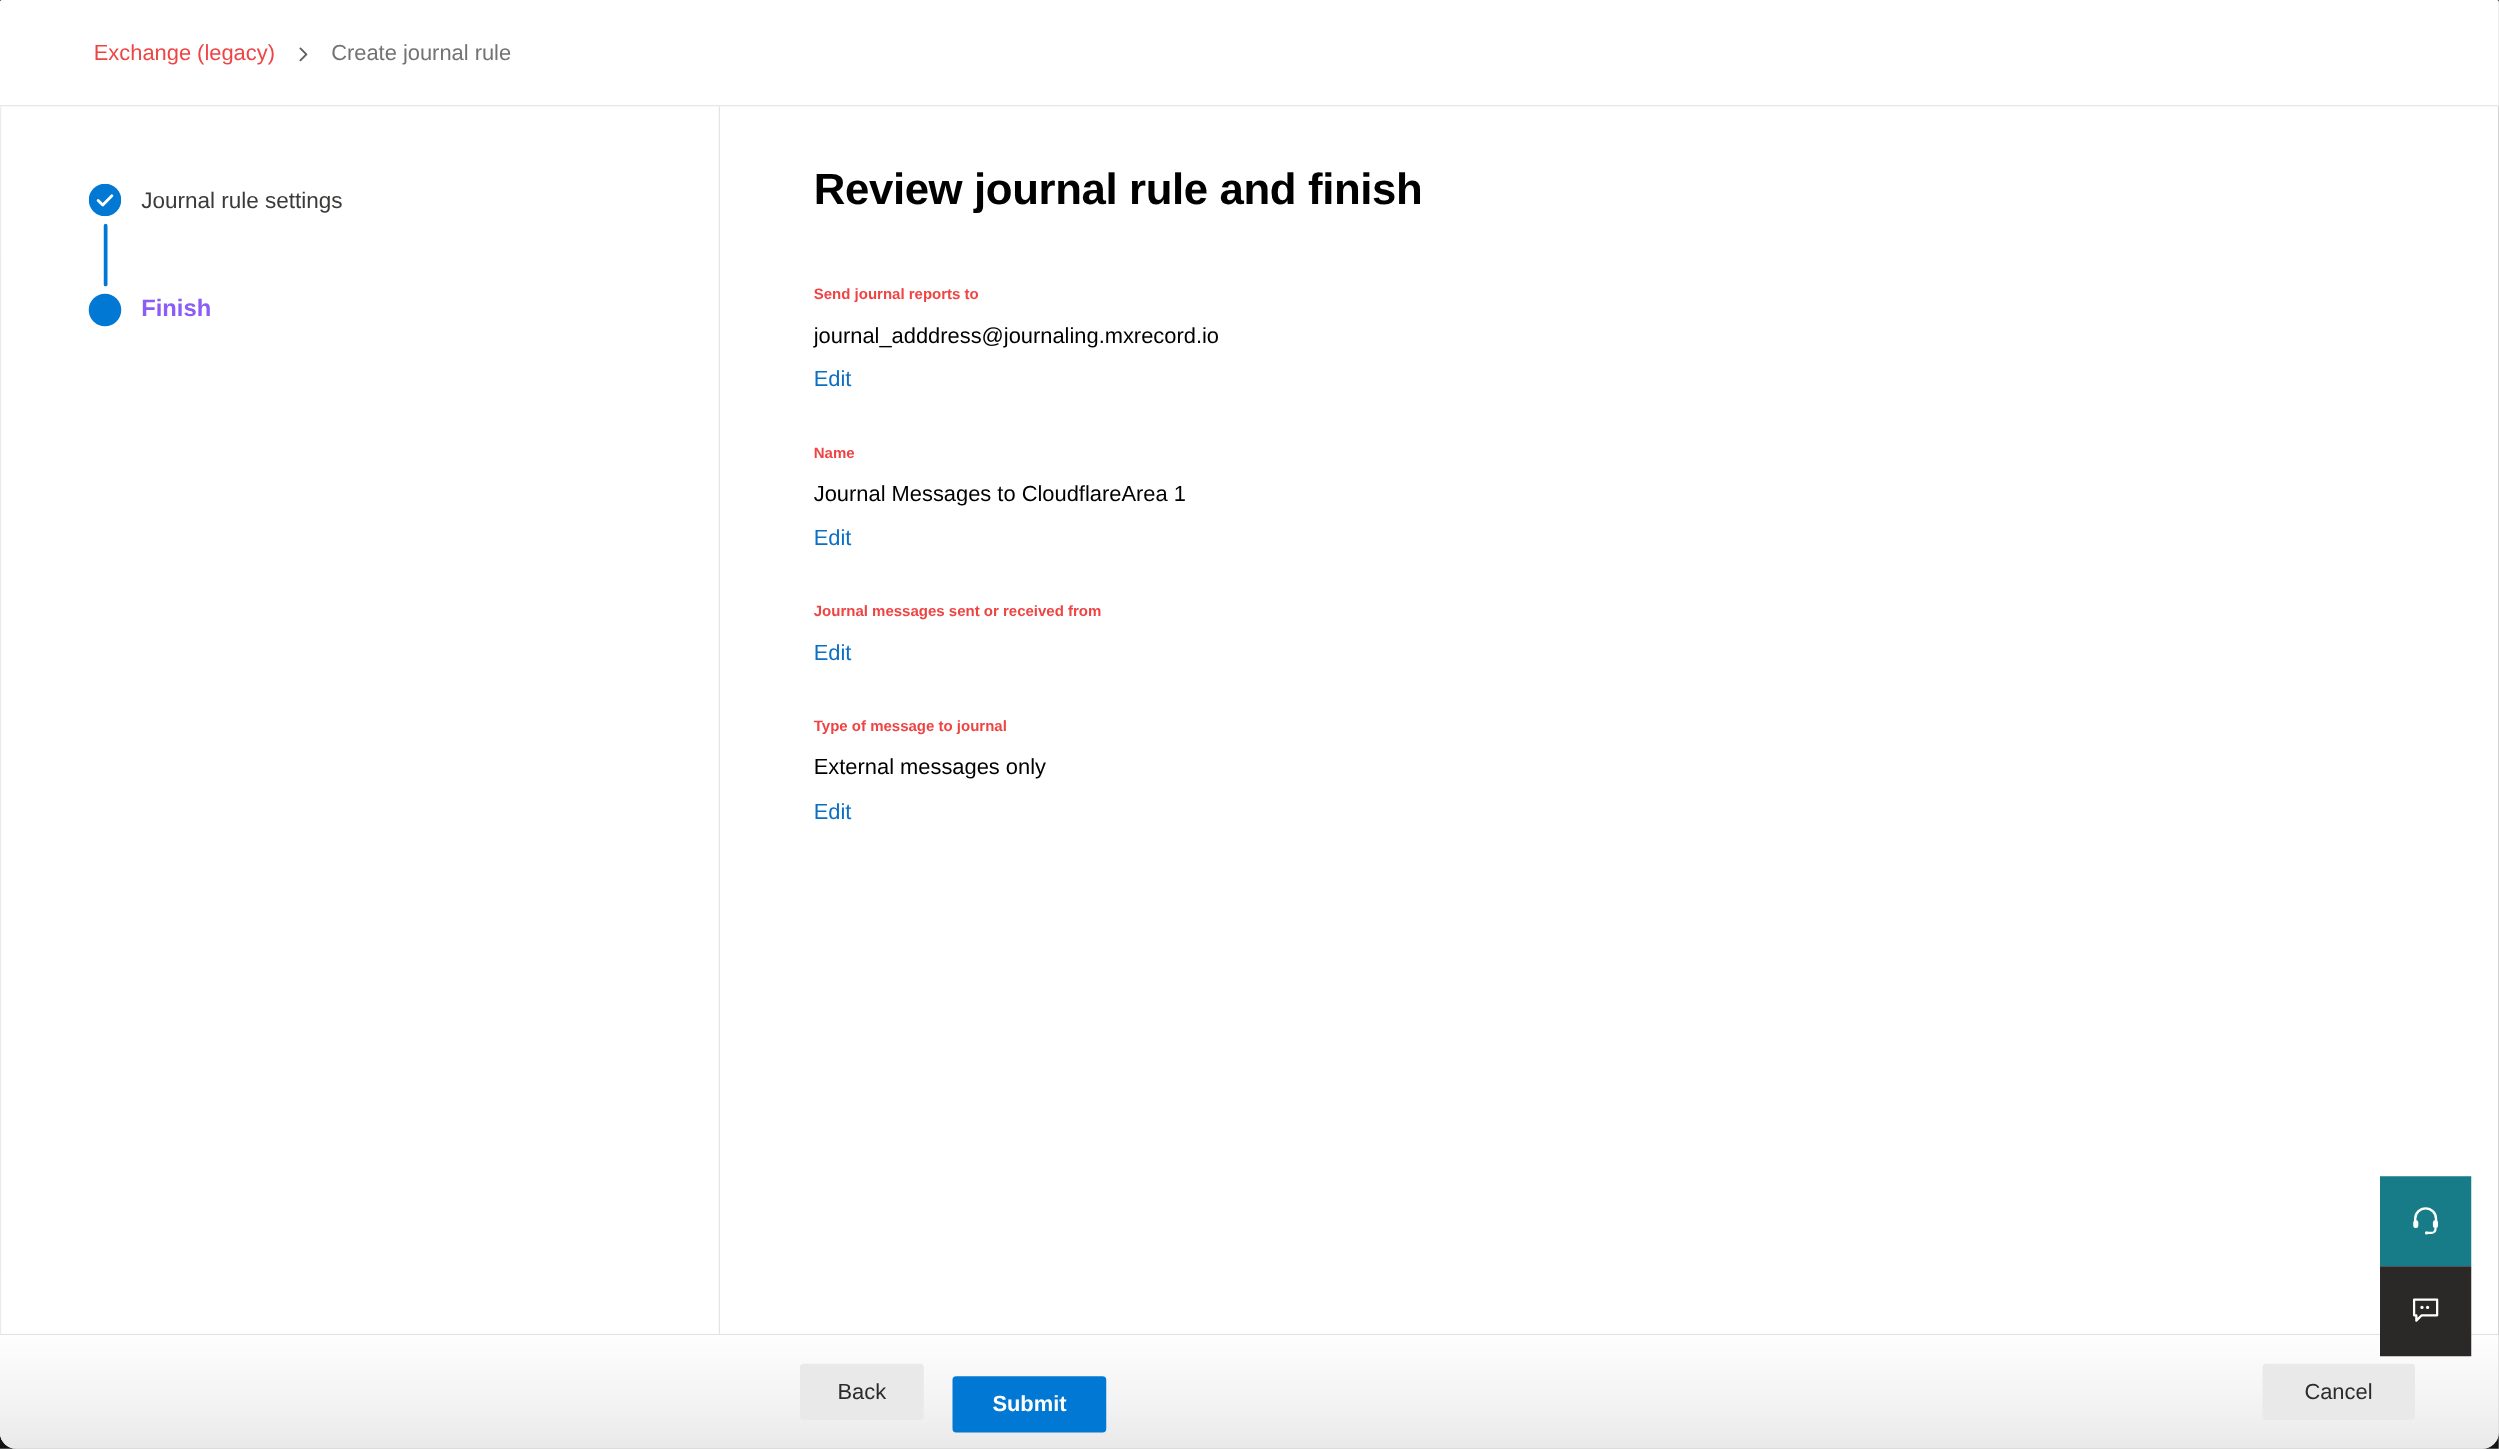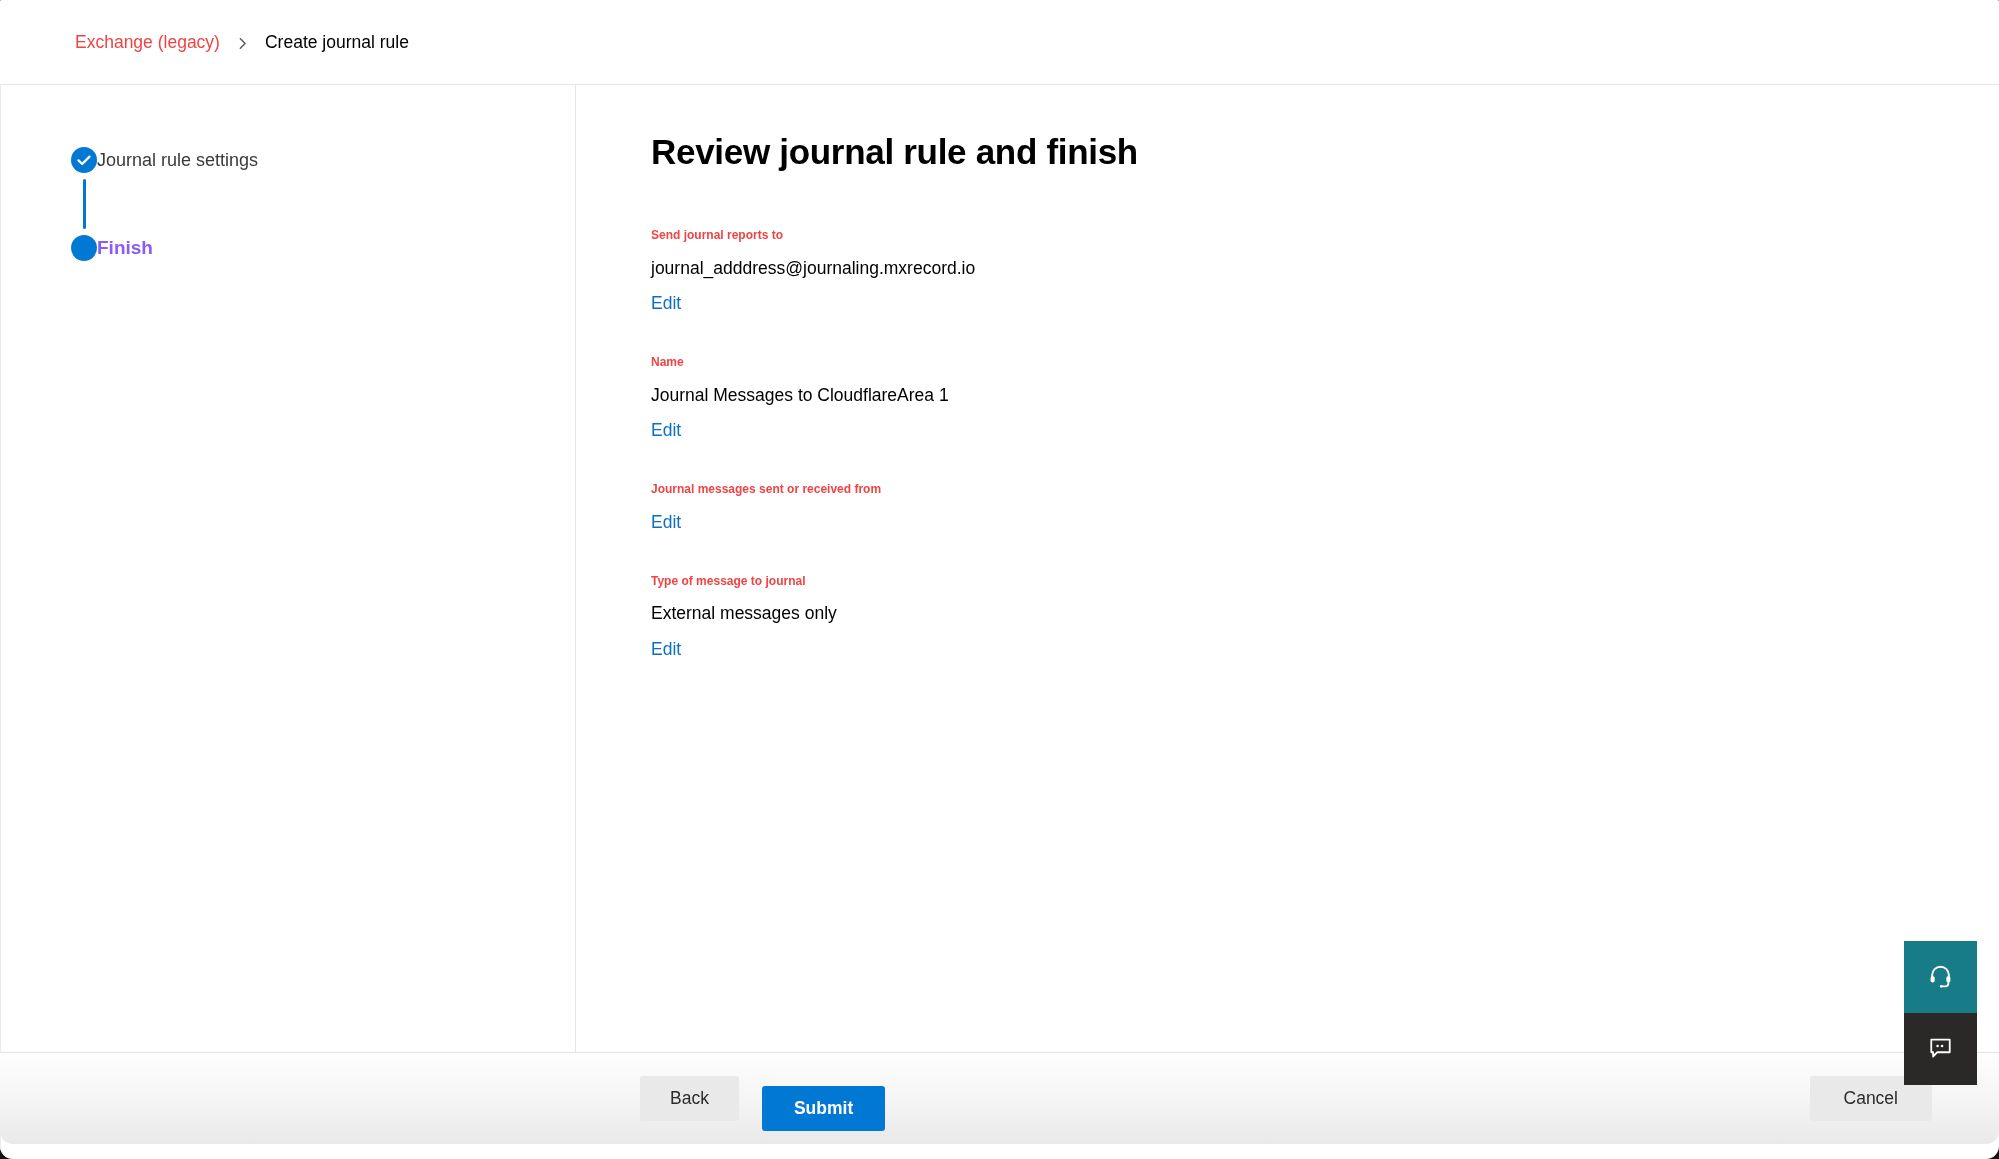--- a/index.html
+++ b/index.html
@@ -27,21 +27,21 @@
     padding-left: 75px;
     border-bottom: 1px solid #e6e6e6;
     background: #fff;
   }
   .crumb {
     font-size: 17.5px;
     color: #ef4444;
     text-decoration: none;
     cursor: pointer;
   }
-  .crumb-current { color: #000000; }
+  .crumb-current { color: #737373; }
   .crumb-sep {
     margin: 2px 16px 0 16px;
     display: inline-flex;
   }
 
   
   .content-row {
     display: flex;
     height: 982px; 
   }
@@ -49,20 +49,21 @@
   
   .wizard-nav {
     width: 576px;
     border-right: 1px solid #e4e4e4;
     padding: 62px 0 0 71px;
     flex: none;
   }
   .step {
     display: flex;
     align-items: center;
+    gap: 16px;
     cursor: pointer;
   }
   .step-bullet {
     width: 26px;
     height: 26px;
     flex: none;
     display: inline-flex;
   }
   .step-dot {
     width: 26px;
@@ -114,21 +115,21 @@
     font-size: 17.5px;
     color: #0b6fc4;
     text-decoration: none;
     cursor: pointer;
     line-height: 1.3;
   }
 
   
   .footer-bar {
     position: absolute;
-    left: 0; right: 0; bottom: 15px;
+    left: 0; right: 0; bottom: 0;
     height: 92px;
     border-top: 1px solid #e2e2e2;
     background: linear-gradient(180deg, #fefefe 0%, #f4f4f4 55%, #e9e9e9 100%);
     display: flex;
     align-items: center;
     border-radius: 0 0 13px 13px;
   }
   .btn {
     height: 45px;
     border: none;

